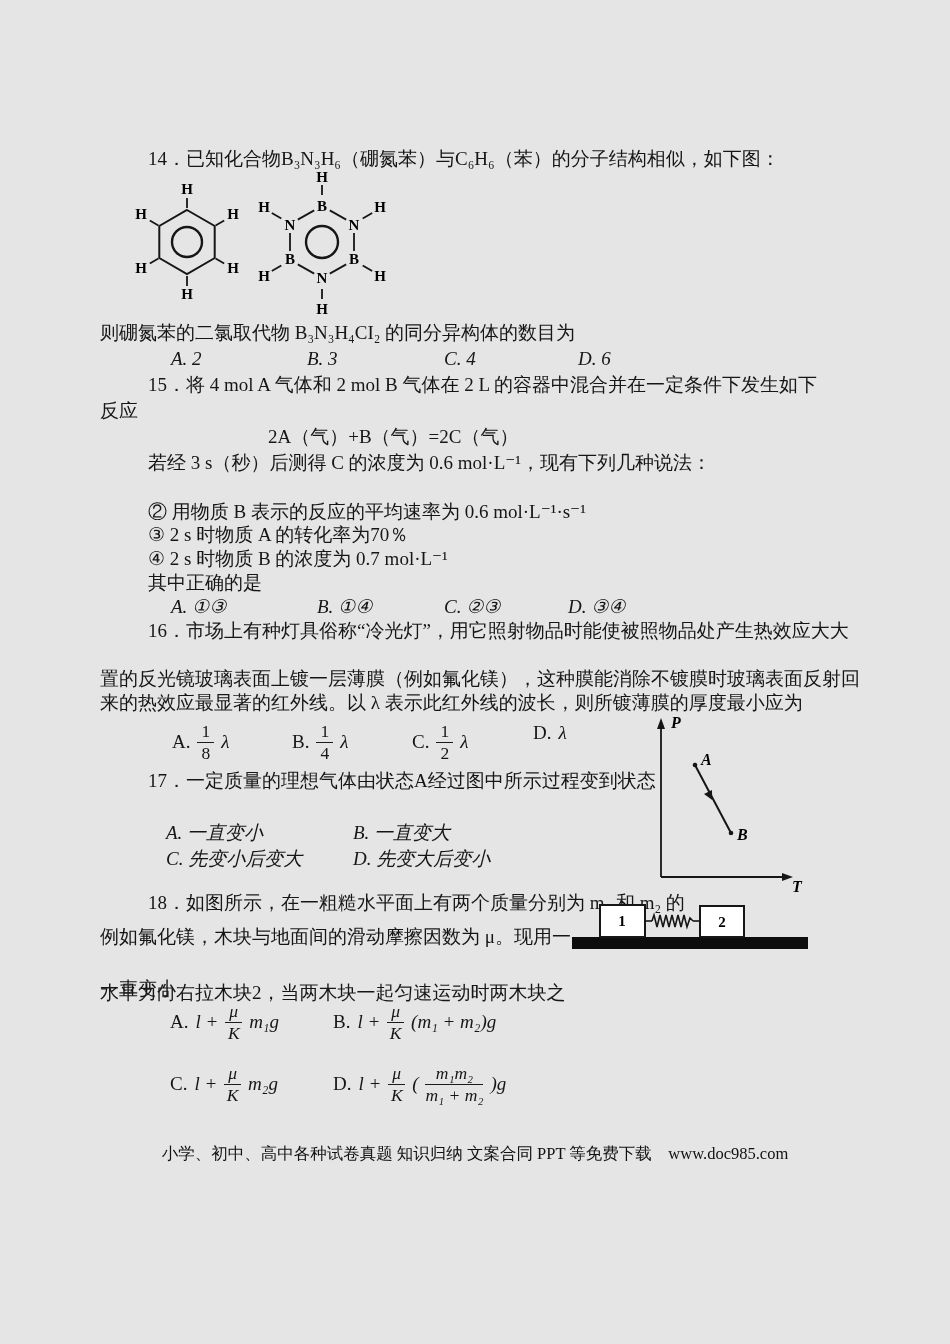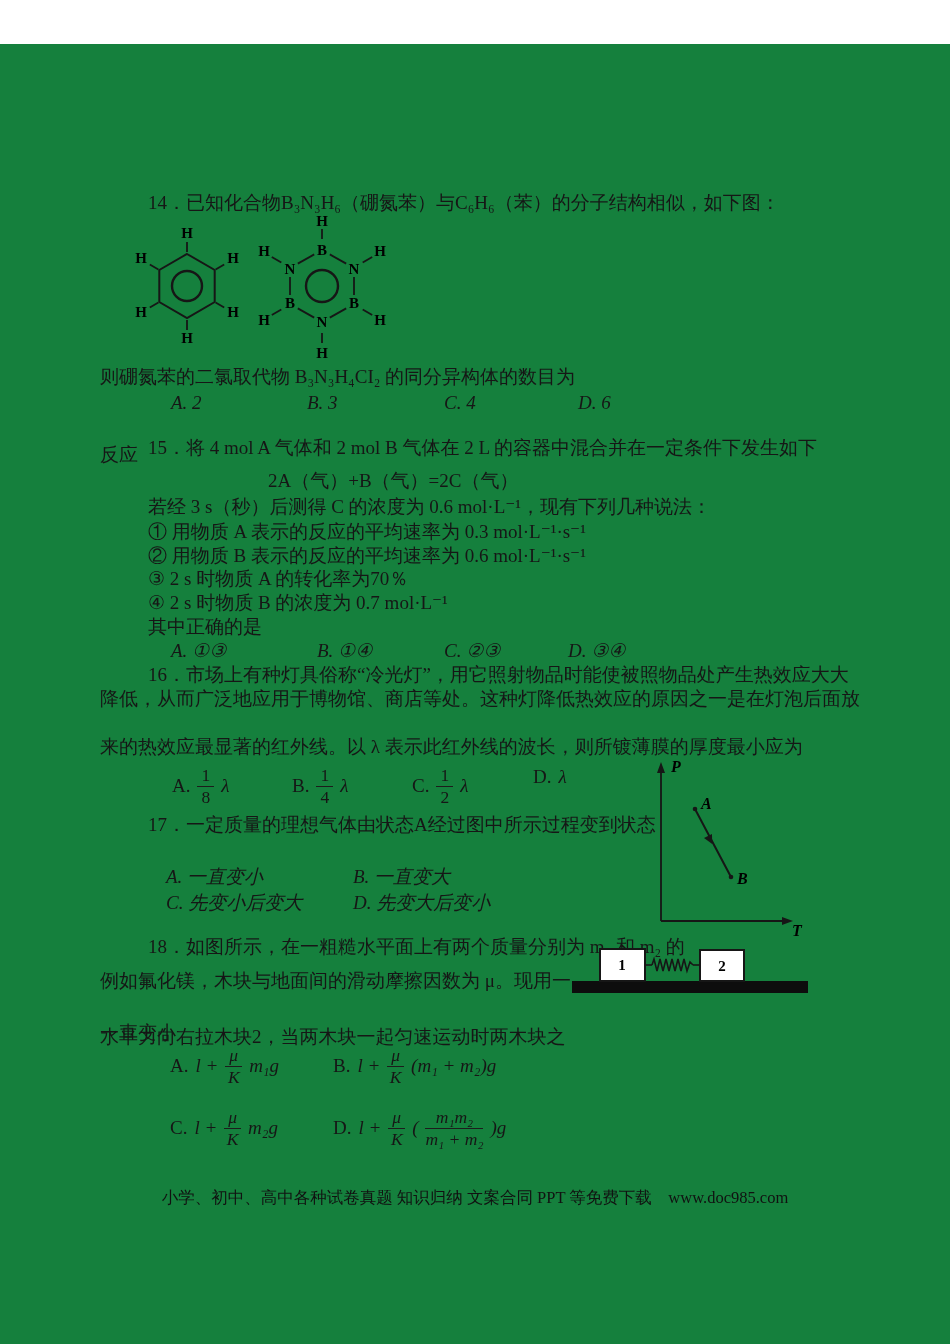--- a/index.html
+++ b/index.html
@@ -1,18 +1,18 @@
 <!DOCTYPE html>
 <html><head>
 <meta charset="utf-8">
 <style>
   html,body{margin:0;padding:0;background:#ffffff;}
   body{width:950px;height:1344px;position:relative;overflow:hidden;
        font-family:"Liberation Serif","DejaVu Serif",serif;color:#161616;}
-  .page{position:absolute;inset:0;background:#15803d;margin-top:44px;}
+  .page{position:absolute;inset:0;background:#e5e5e5;}
   .ln{position:absolute;left:100px;width:760px;font-size:19px;line-height:26px;white-space:nowrap;}
   .ind{padding-left:48px;}
   .eqind{padding-left:168px;}
   .orow{position:absolute;left:100px;width:760px;height:26px;font-size:19px;line-height:26px;}
   .orow .opt{position:absolute;top:0;white-space:nowrap;font-style:italic;}
   .frow{position:absolute;left:100px;width:760px;height:52px;}
   .fopt{position:absolute;top:0;display:inline-flex;align-items:center;gap:7px;
         font-size:19px;white-space:nowrap;}
   .frac{display:inline-block;text-align:center;line-height:1.08;font-size:17.5px;}
   .frac .fnum{display:block;border-bottom:1.4px solid #1c1c1c;padding:0 4px 1px 4px;}
@@ -84,38 +84,37 @@
   </svg>
 
   <div class="ln" style="top:320px">则硼氮苯的二氯取代物 B₃N₃H₄CI₂ 的同分异构体的数目为</div>
   <div class="orow" style="top:346px">
     <span class="opt" style="left:71px">A. 2</span>
     <span class="opt" style="left:207px">B. 3</span>
     <span class="opt" style="left:344px">C. 4</span>
     <span class="opt" style="left:478px">D. 6</span>
   </div>
 
-  <div class="ln ind" style="top:391px">15．将 4 mol A 气体和 2 mol B 气体在 2 L 的容器中混合并在一定条件下发生如下</div>
+  <div class="ln ind" style="top:372px">15．将 4 mol A 气体和 2 mol B 气体在 2 L 的容器中混合并在一定条件下发生如下</div>
   <div class="ln" style="top:398px">反应</div>
   <div class="ln eqind" style="top:424px">2A（气）+B（气）=2C（气）</div>
   <div class="ln ind" style="top:450px">若经 3 s（秒）后测得 C 的浓度为 0.6 mol·L⁻¹，现有下列几种说法：</div>
-  <div class="ln ind" style="top:475px">① 用物质 A 表示的反应的平均速率为 0.3 mol·L⁻¹·s⁻¹</div>
   <div class="ln ind" style="top:499px">② 用物质 B 表示的反应的平均速率为 0.6 mol·L⁻¹·s⁻¹</div>
   <div class="ln ind" style="top:522px">③ 2 s 时物质 A 的转化率为70％</div>
   <div class="ln ind" style="top:546px">④ 2 s 时物质 B 的浓度为 0.7 mol·L⁻¹</div>
   <div class="ln ind" style="top:570px">其中正确的是</div>
   <div class="orow" style="top:594px">
     <span class="opt" style="left:71px">A. ①③</span>
     <span class="opt" style="left:217px">B. ①④</span>
     <span class="opt" style="left:344px">C. ②③</span>
     <span class="opt" style="left:468px">D. ③④</span>
   </div>
 
   <div class="ln ind" style="top:618px">16．市场上有种灯具俗称“冷光灯”，用它照射物品时能使被照物品处产生热效应大大</div>
-  <div class="ln" style="top:642px">降低，从而广泛地应用于博物馆、商店等处。这种灯降低热效应的原因之一是在灯泡后面放</div>
+  <div class="ln" style="top:666px">置的反光镜玻璃表面上镀一层薄膜（例如氟化镁），这种膜能消除不镀膜时玻璃表面反射回</div>
   <div class="ln" style="top:690px">来的热效应最显著的红外线。以 λ 表示此红外线的波长，则所镀薄膜的厚度最小应为</div>
 
   <div class="frow" style="top:722px">
     <span class="fopt" style="left:72px">
       <span class="flabel">A.</span>
       <span class="frac">
           <span class="fnum">1</span>
           <span class="fden">8</span>
         </span>
       <span class="var">λ</span>

